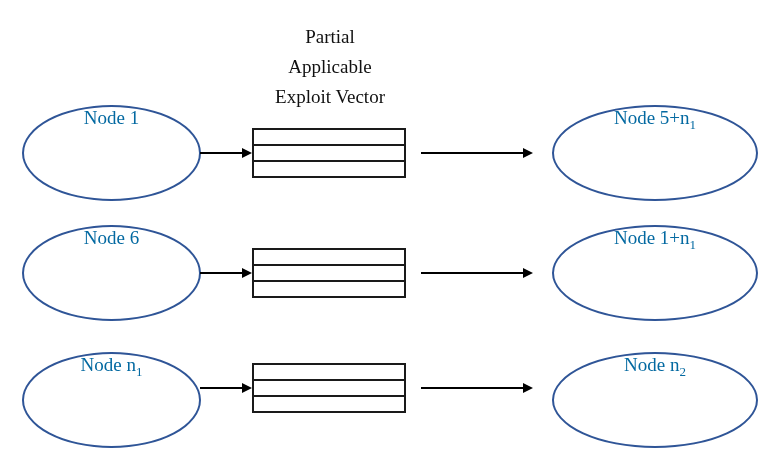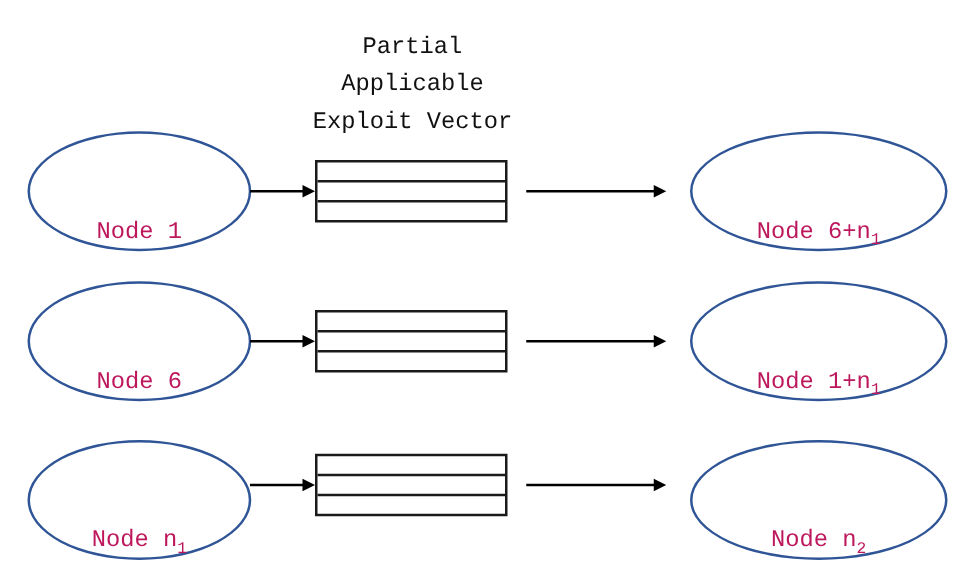--- a/index.html
+++ b/index.html
@@ -1,21 +1,21 @@
 <!DOCTYPE html>
 <html><head>
 <meta charset="utf-8">
 <style>
   html, body { margin: 0; padding: 0; background: #ffffff; }
   .canvas {
     position: relative;
     width: 779px;
     height: 451px;
     background: #ffffff;
-    font-family: Liberation Mono, monospace;
+    font-family: Liberation Serif, serif;
     color: #111111;
     overflow: hidden;
   }
   .diagram-title {
     position: absolute;
     left: 228px;
     top: 22px;
     width: 204px;
     text-align: center;
     font-size: 19px;
@@ -24,24 +24,24 @@
     color: #111111;
   }
   .node-ellipse {
     position: absolute;
     height: 96px;
     border: 2.5px solid #2F5597;
     border-radius: 50%;
     box-sizing: border-box;
     background: #ffffff;
     display: flex;
-    align-items: flex-end;
+    align-items: flex-start;
     justify-content: center;
     font-size: 19px;
-    color: #be185d;
+    color: #0369a1;
   }
   .node-ellipse.left-col  { left: 22px;  width: 179px; }
   .node-ellipse.right-col { left: 552px; width: 206px; }
   .row1 .node-ellipse { top: 105px; }
   .row2 .node-ellipse { top: 225px; }
   .row3 .node-ellipse { top: 352px; }
   .sub {
     font-size: 13px;
     vertical-align: -5px;
   }
@@ -104,21 +104,21 @@
     <div class="vec-box">
       <div class="vec-seg"></div>
       <div class="vec-seg"></div>
       <div class="vec-seg"></div>
     </div>
     <div class="arrow a2">
       <div class="arrow-shaft"></div>
       <div class="arrow-head"></div>
     </div>
     <div class="node-ellipse right-col">
-      <span><span>Node 6+n</span><span class="sub">1</span></span>
+      <span><span>Node 5+n</span><span class="sub">1</span></span>
     </div>
   </div>
 
   <div class="row2">
     <div class="node-ellipse left-col">
       <span><span>Node 6</span><span class="sub"></span></span>
     </div>
     <div class="arrow a1">
       <div class="arrow-shaft"></div>
       <div class="arrow-head"></div>

